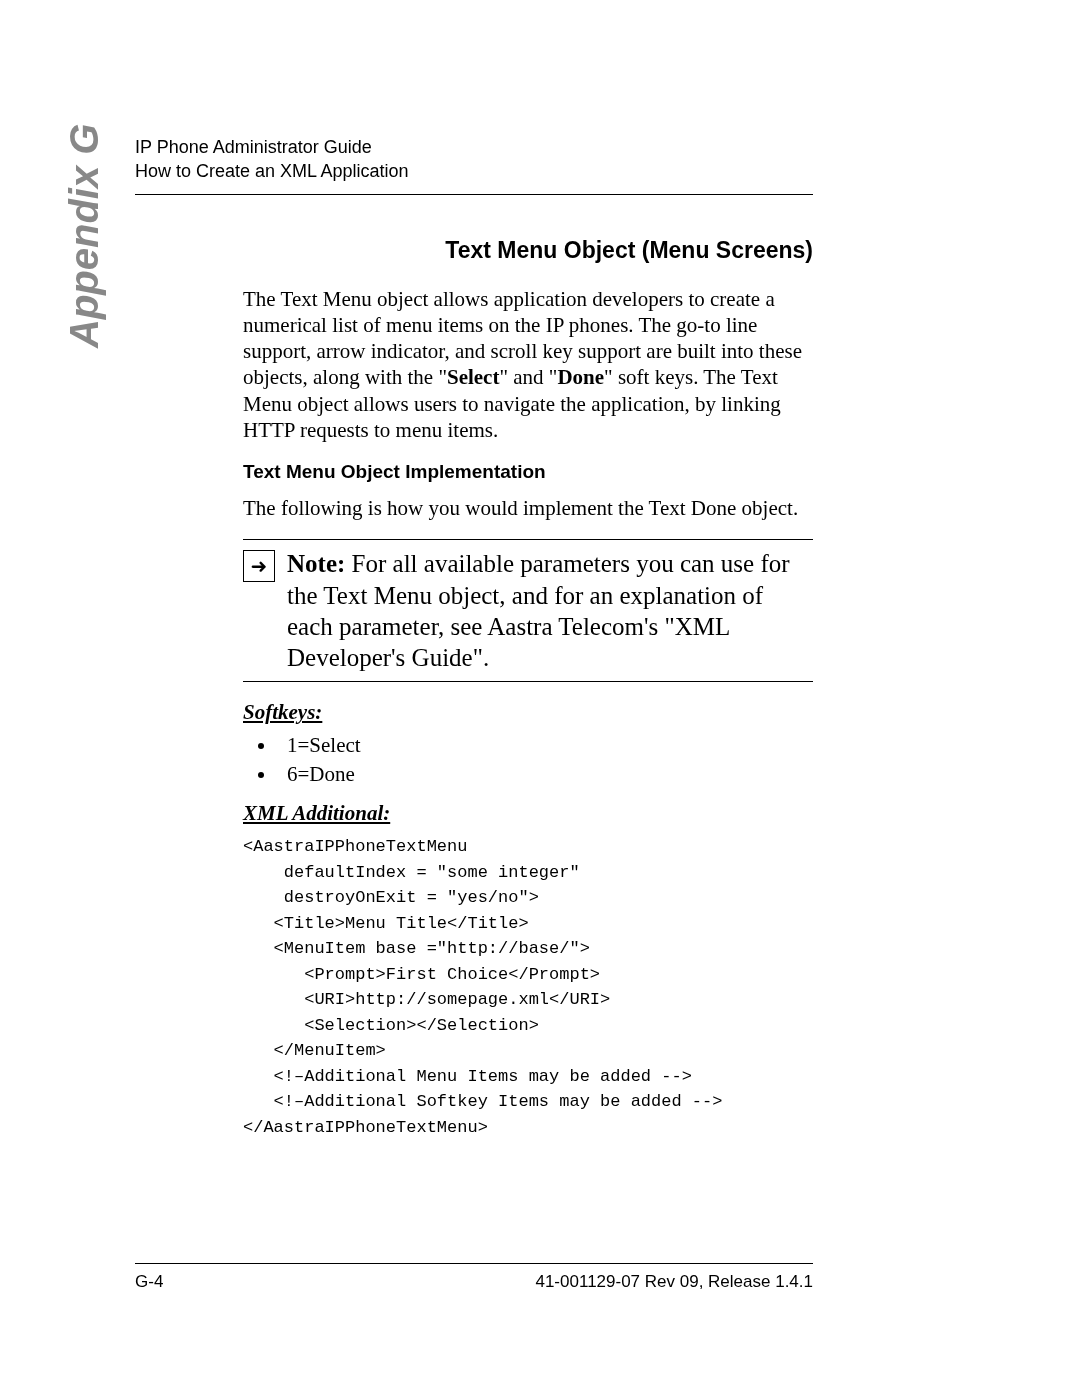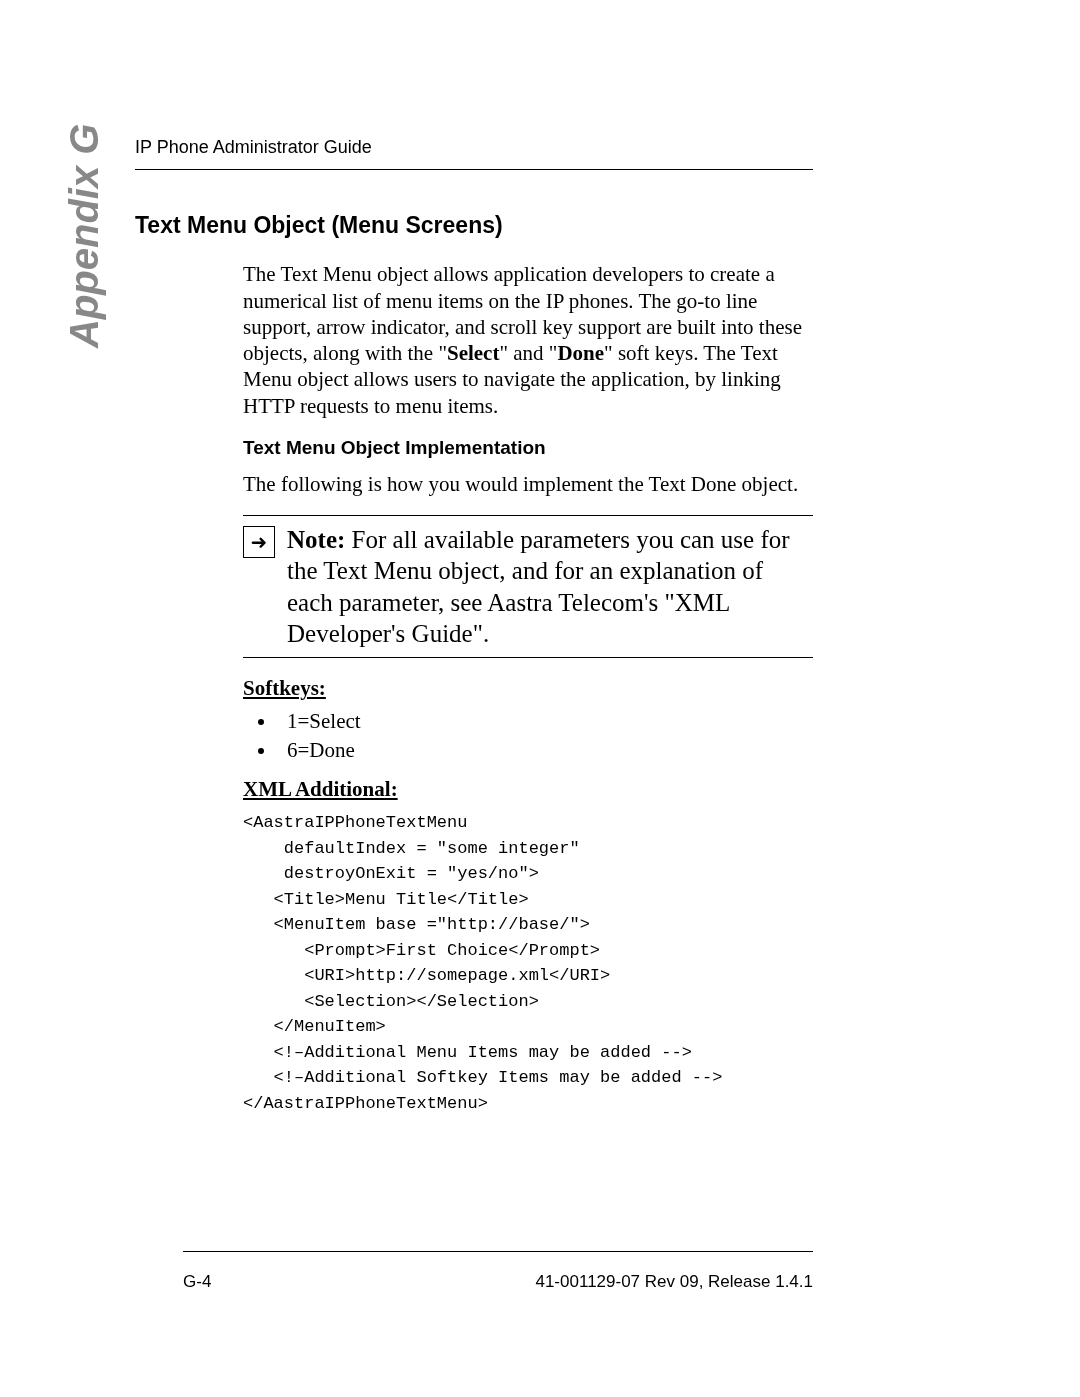--- a/index.html
+++ b/index.html
@@ -37,20 +37,21 @@
     font-size: 40px;
     color: #888;
     white-space: nowrap;
   }
   .h1 {
     font-family: Arial, Helvetica, sans-serif;
     font-weight: bold;
     font-size: 23px;
     margin-top: 42px;
     margin-bottom: 22px;
+    text-align: right;
   }
   .body-indent {
     margin-left: 108px;
   }
   .para {
     font-size: 21px;
     line-height: 1.25;
     margin: 8px 0 18px 0;
   }
   .h2 {
@@ -79,20 +80,21 @@
     justify-content: center;
     font-size: 20px;
     margin-top: 2px;
   }
   .note-text {
     font-size: 25px;
     line-height: 1.25;
   }
   .runin {
     font-family: "Times New Roman", Times, serif;
+    font-style: italic;
     font-weight: bold;
     text-decoration: underline;
     font-size: 21px;
     margin-top: 10px;
     margin-bottom: 8px;
   }
   ul.softkeys {
     margin: 0 0 14px 0;
     padding-left: 34px;
     font-size: 21px;
@@ -107,35 +109,35 @@
     line-height: 1.5;
     white-space: pre;
     margin: 4px 0 0 0;
   }
   .footer {
     position: absolute;
     left: 135px;
     right: 135px;
     bottom: 105px;
     border-top: 1.5px solid #000;
-    padding-top: 20px;
+    padding-top: 8px;
     font-family: Arial, Helvetica, sans-serif;
     font-size: 17px;
     display: flex;
     justify-content: space-between;
-    margin-left: 48px;
   }
 </style>
 </head>
 <body>
 
 <div class="page">
 
   <div class="header">
     <div>IP Phone Administrator Guide</div>
+    <div>How to Create an XML Application</div>
   </div>
 
   <div class="tab-label">Appendix G</div>
 
   <div class="h1">Text Menu Object (Menu Screens)</div>
 
   <div class="body-indent">
 
     <p class="para">
       <span>The Text Menu object allows application developers to create a numerical list of menu items on the IP phones. The go-to line support, arrow indicator, and scroll key support are built into these objects, along with the "</span><b>Select</b><span>" and "</span><b>Done</b><span>" soft keys. The Text Menu object allows users to navigate the application, by linking HTTP requests to menu items.</span>

